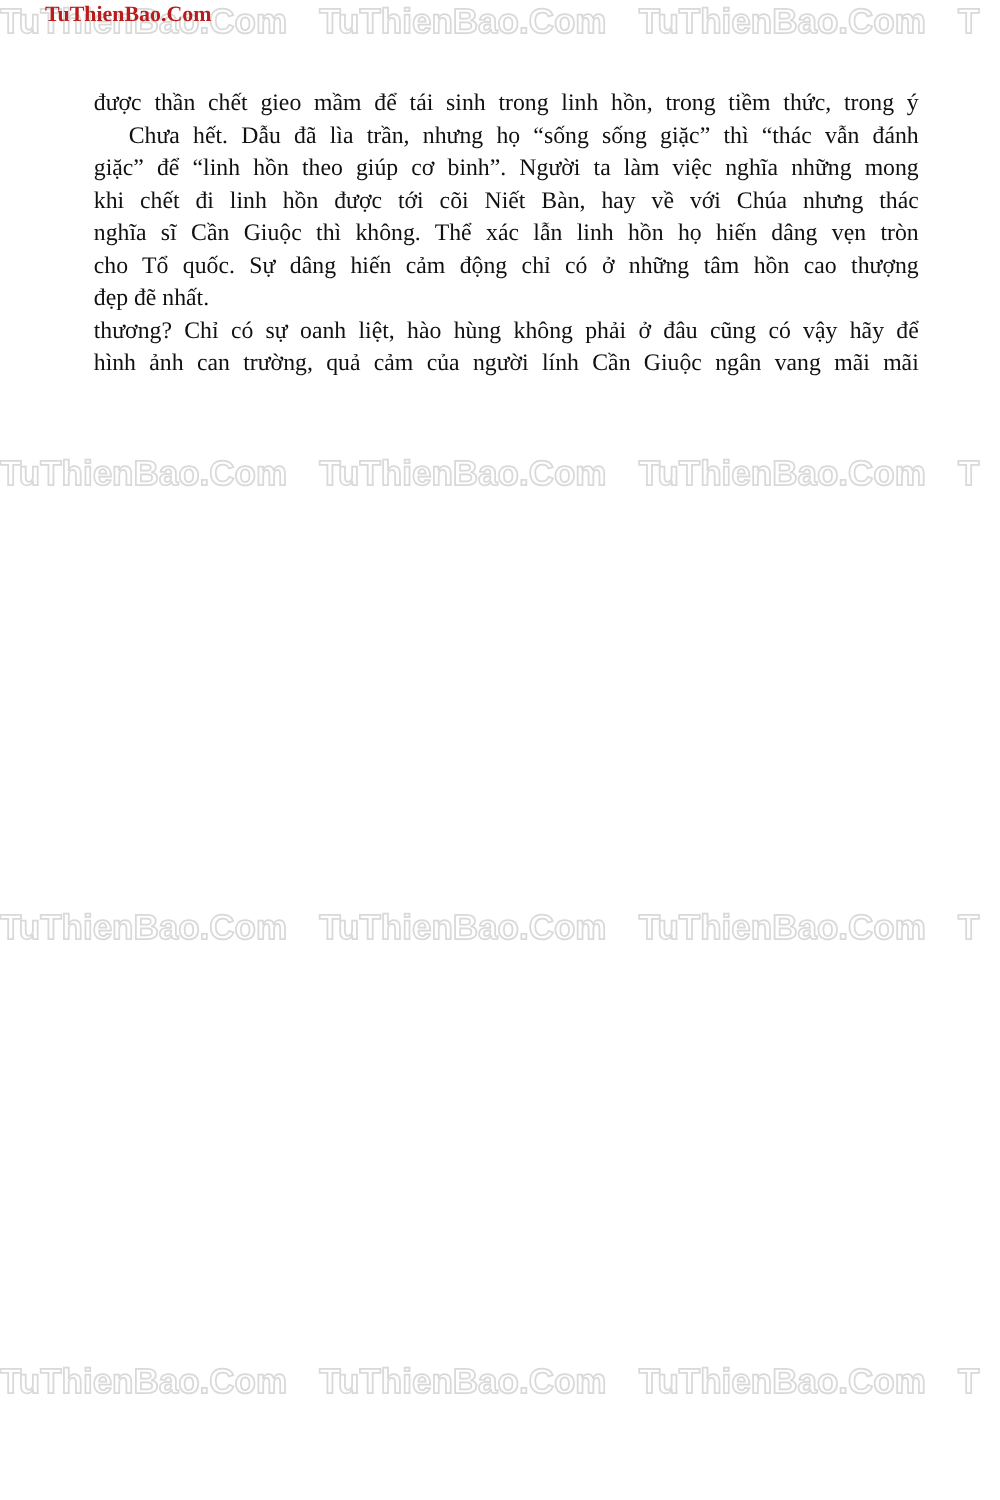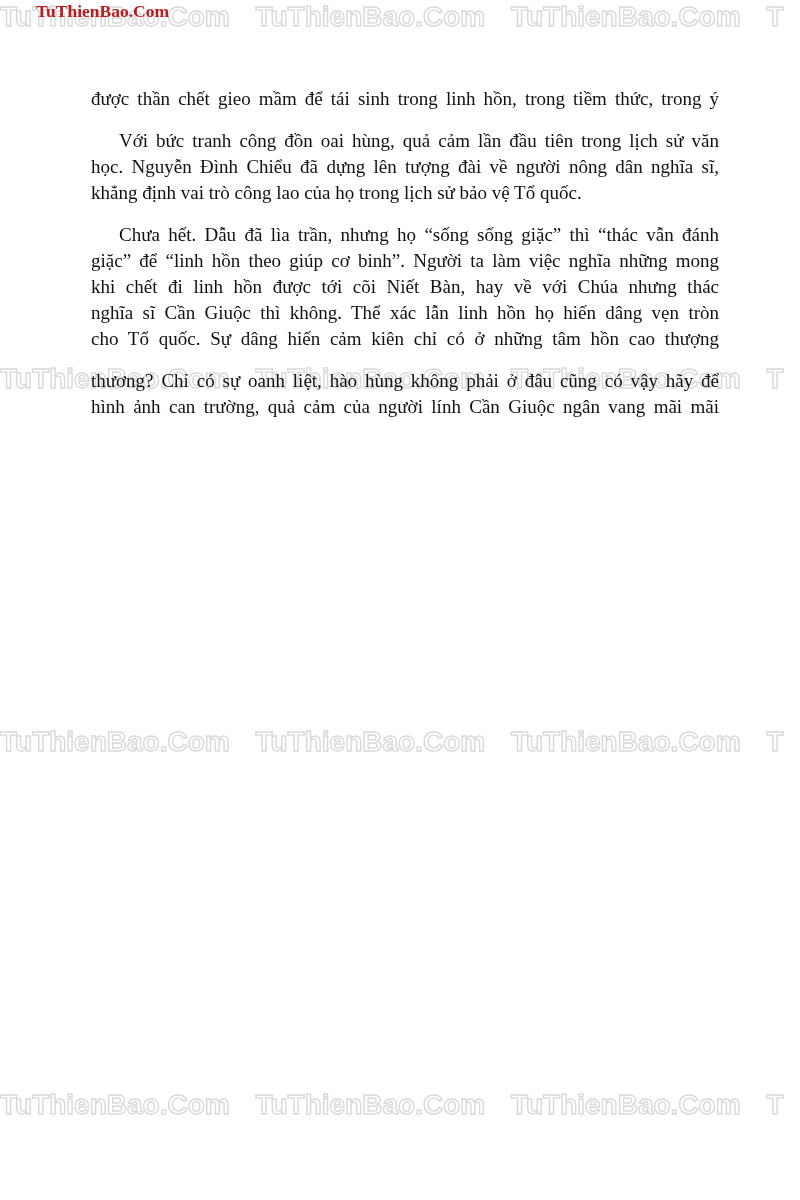--- a/index.html
+++ b/index.html
@@ -47,21 +47,21 @@
     position: absolute;
     left: 75px;
     top: 70px;
     width: 660px;
     z-index: 2;
     font-family: "Liberation Serif", serif;
     font-size: 19px;
     line-height: 26px;
     color: #111111;
   }
-  .para { margin: 16px; }
+  .para { margin: 0; }
   .line {
     text-align: justify;
     text-align-last: justify;
   }
   .line.last { text-align-last: left; }
   .line.indent { padding-left: 28px; }
 </style>
 </head>
 <body>
 
@@ -69,29 +69,25 @@
   <div class="wm wm-1">TuThienBao.Com TuThienBao.Com TuThienBao.Com T</div>
   <div class="wm wm-2">TuThienBao.Com TuThienBao.Com TuThienBao.Com T</div>
   <div class="wm wm-3">TuThienBao.Com TuThienBao.Com TuThienBao.Com T</div>
   <div class="wm wm-4">TuThienBao.Com TuThienBao.Com TuThienBao.Com T</div>
   <div class="logo">TuThienBao.Com</div>
   <div class="content" id="content">
       <div class="para">
         <div class="line">được thần chết gieo mầm để tái sinh trong linh hồn, trong tiềm thức, trong ý</div>
       </div>
       <div class="para">
-        <div class="line indent">Với bức tranh công đồn oai hùng, quả cảm lần đầu tiên trong lịch sử văn</div>
-        <div class="line">học. Nguyễn Đình Chiểu đã dựng lên tượng đài về người nông dân nghĩa sĩ,</div>
-        <div class="line last">khẳng định vai trò công lao của họ trong lịch sử bảo vệ Tổ quốc.</div>
-      </div>
-      <div class="para">
         <div class="line indent">Chưa hết. Dẫu đã lìa trần, nhưng họ “sống sống giặc” thì “thác vẫn đánh</div>
         <div class="line">giặc” để “linh hồn theo giúp cơ binh”. Người ta làm việc nghĩa những mong</div>
         <div class="line">khi chết đi linh hồn được tới cõi Niết Bàn, hay về với Chúa nhưng thác</div>
         <div class="line">nghĩa sĩ Cần Giuộc thì không. Thể xác lẫn linh hồn họ hiến dâng vẹn tròn</div>
-        <div class="line">cho Tổ quốc. Sự dâng hiến cảm kiên chỉ có ở những tâm hồn cao thượng</div>
+        <div class="line">cho Tổ quốc. Sự dâng hiến cảm động chỉ có ở những tâm hồn cao thượng</div>
+        <div class="line last">đẹp đẽ nhất.</div>
       </div>
       <div class="para">
         <div class="line">thương? Chỉ có sự oanh liệt, hào hùng không phải ở đâu cũng có vậy hãy để</div>
         <div class="line">hình ảnh can trường, quả cảm của người lính Cần Giuộc ngân vang mãi mãi</div>
       </div>
     </div>
 </div>
 
 </body></html>

